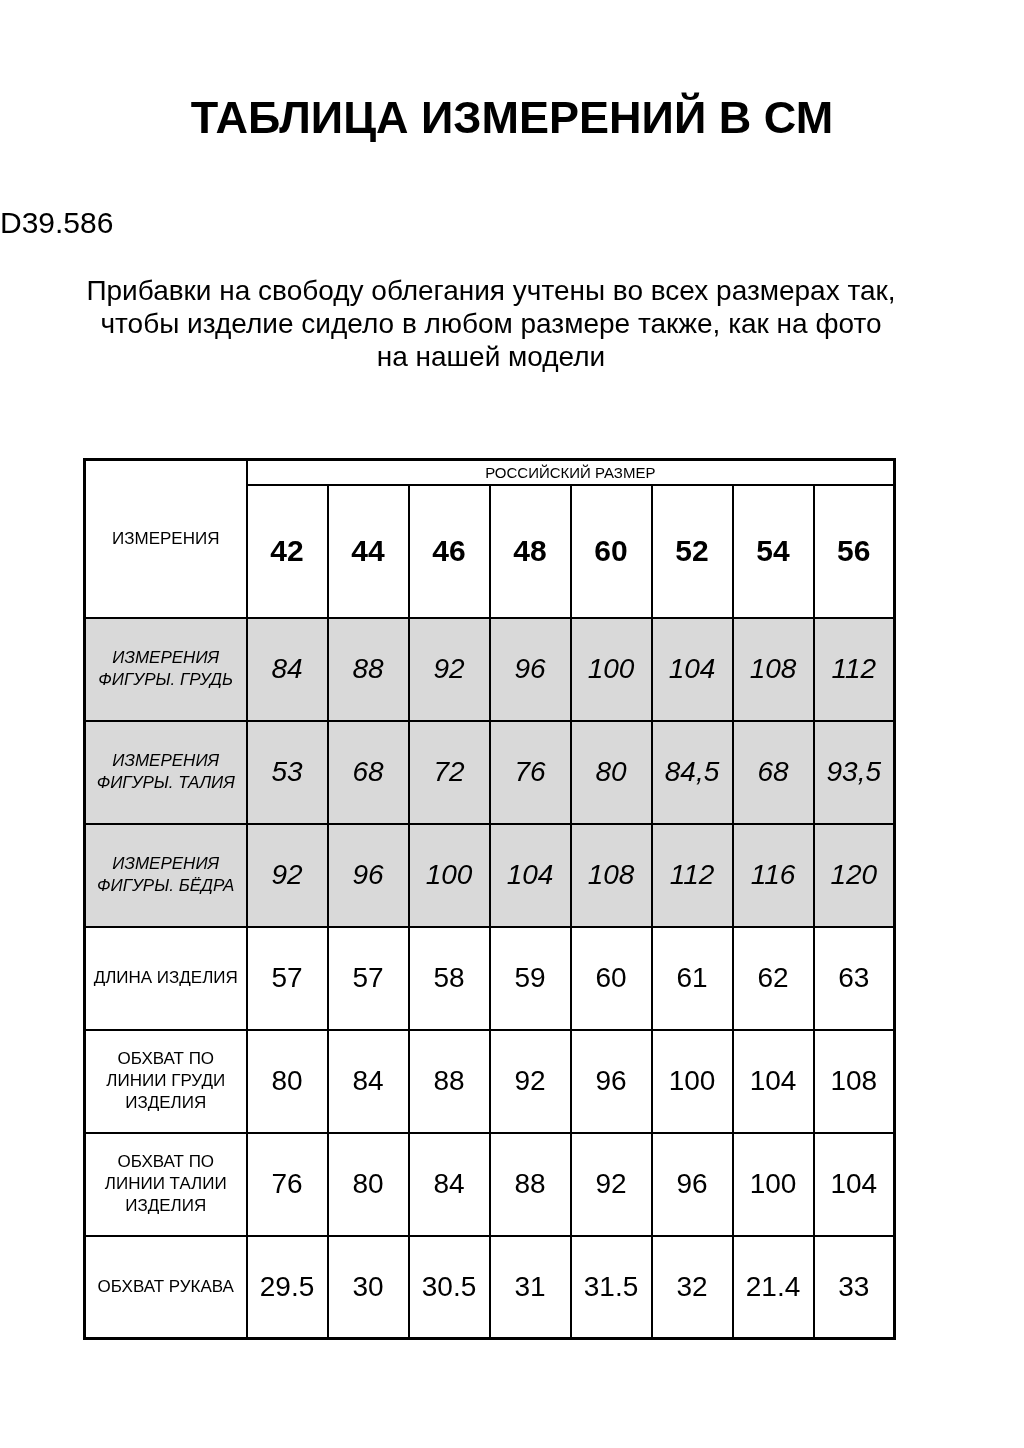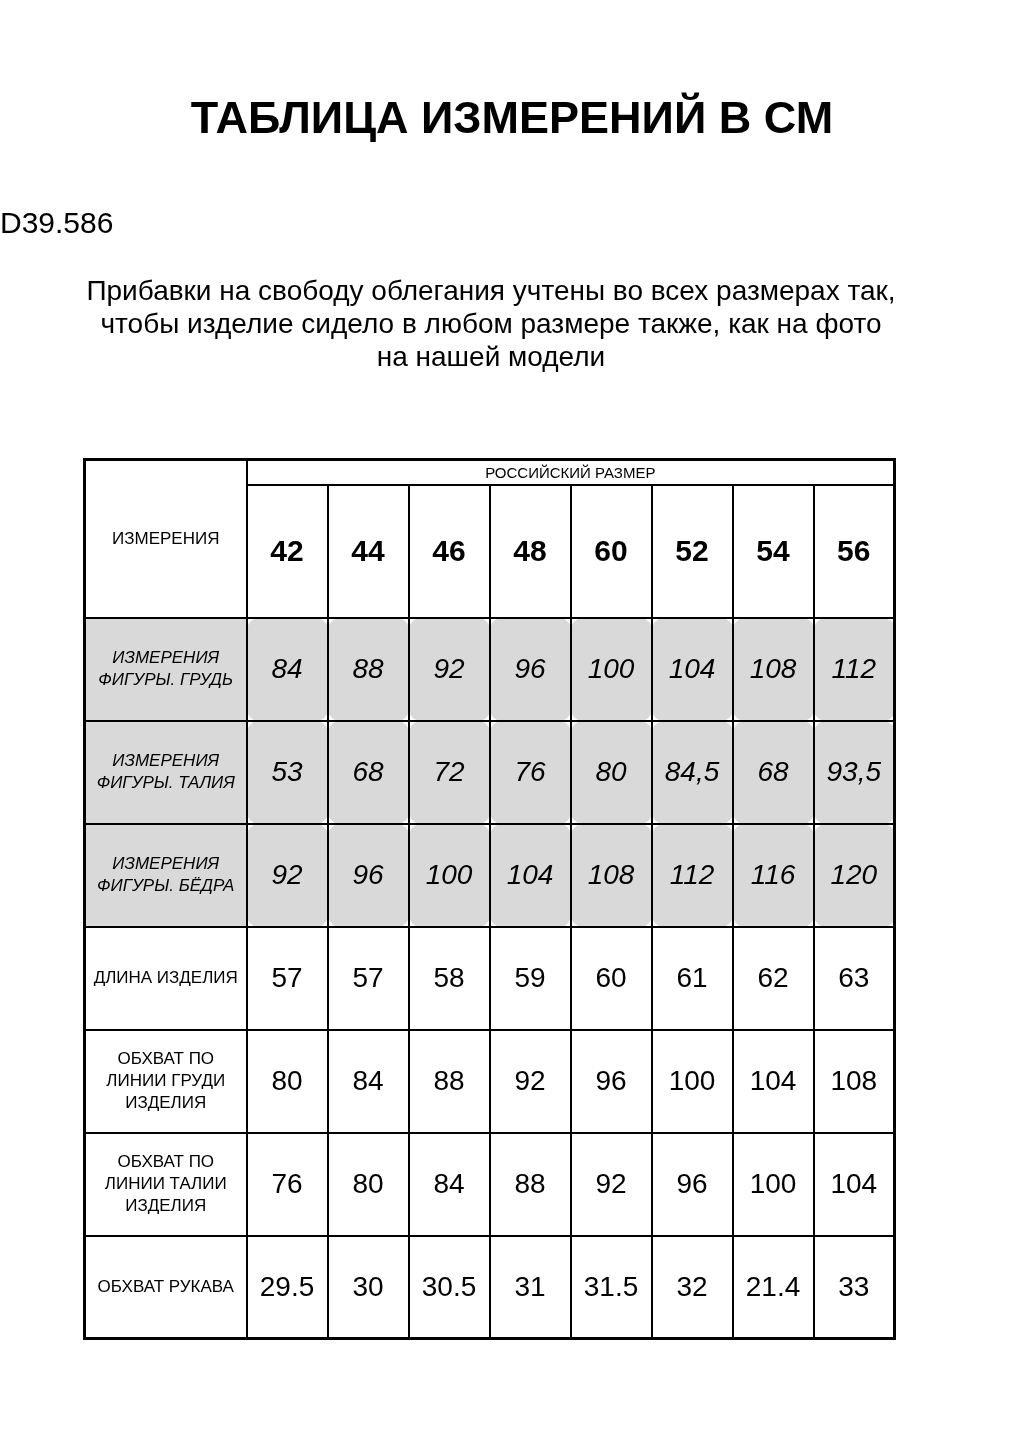--- a/index.html
+++ b/index.html
@@ -66,21 +66,21 @@
   tr.sizes-row { height: 133px; }
   th.size { font-size: 30px; font-weight: 700; }
   th.corner { font-size: 17px; }
   tbody tr { height: 103px; }
   th.row-label {
     font-size: 17px;
     line-height: 1.3;
     white-space: pre-line;
     padding: 0 6px;
   }
-  td.value { font-size: 28px; border-radius: 12px; }
+  td.value { font-size: 28px; }
   tr.shaded th, tr.shaded td { background: var(--shaded-row-bg, #d9d9d9); }
   tr.italic th, tr.italic td { font-style: italic; }
 </style>
 </head>
 <body>
 
 <h1 class="page-title">ТАБЛИЦА ИЗМЕРЕНИЙ В СМ</h1>
 
 <div class="model-code">D39.586</div>
 

